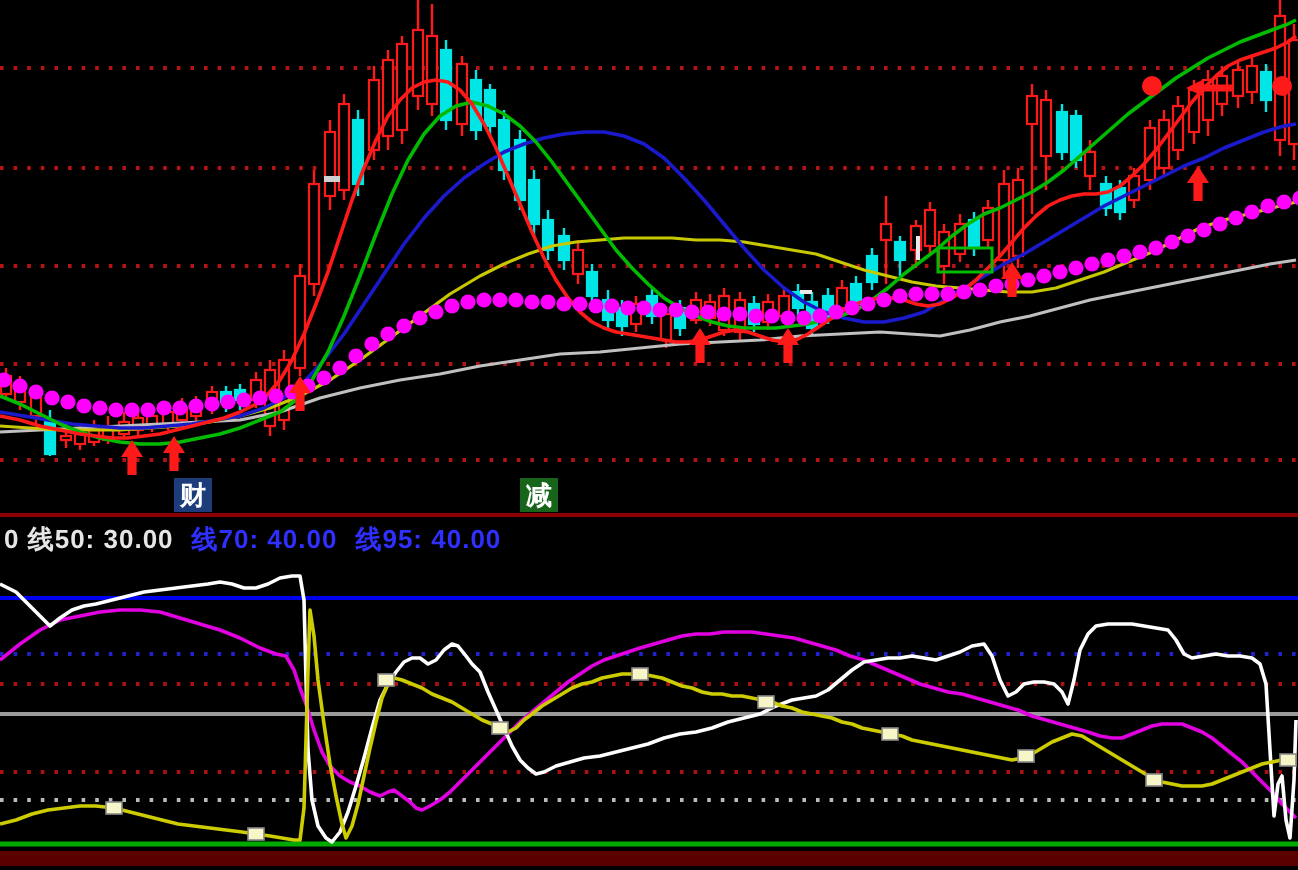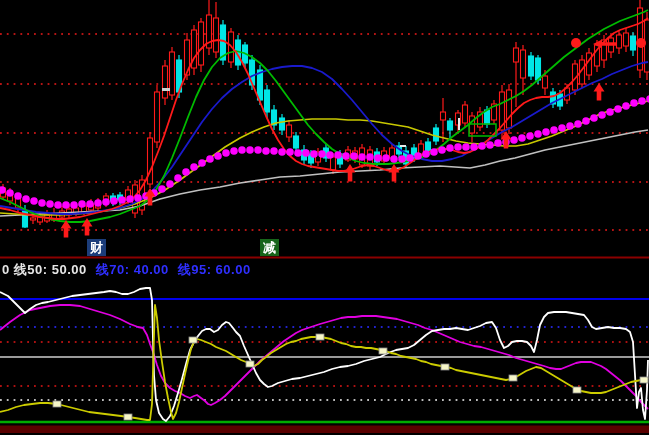--- a/index.html
+++ b/index.html
@@ -345,15 +345,15 @@
         <rect x="509" y="375" width="8" height="6" fill="#f6f6c8" stroke="#8a8a8a" stroke-width="0.8"></rect>
         <rect x="573" y="387" width="8" height="6" fill="#f6f6c8" stroke="#8a8a8a" stroke-width="0.8"></rect>
         <rect x="640" y="377" width="8" height="6" fill="#f6f6c8" stroke="#8a8a8a" stroke-width="0.8"></rect>
       </g>
   </svg>
 
   <div class="badge" id="badge-cai">财</div>
   <div class="badge" id="badge-jian">减</div>
 
   <div id="idx-row">
-    <span class="w">0 线50: 50.00</span><span class="b">线70: 40.00</span><span class="b">线95: 60.00</span>
+    <span class="w">0 线50: 30.00</span><span class="b">线70: 40.00</span><span class="b">线95: 40.00</span>
   </div>
 </div>
 
 </body></html>

